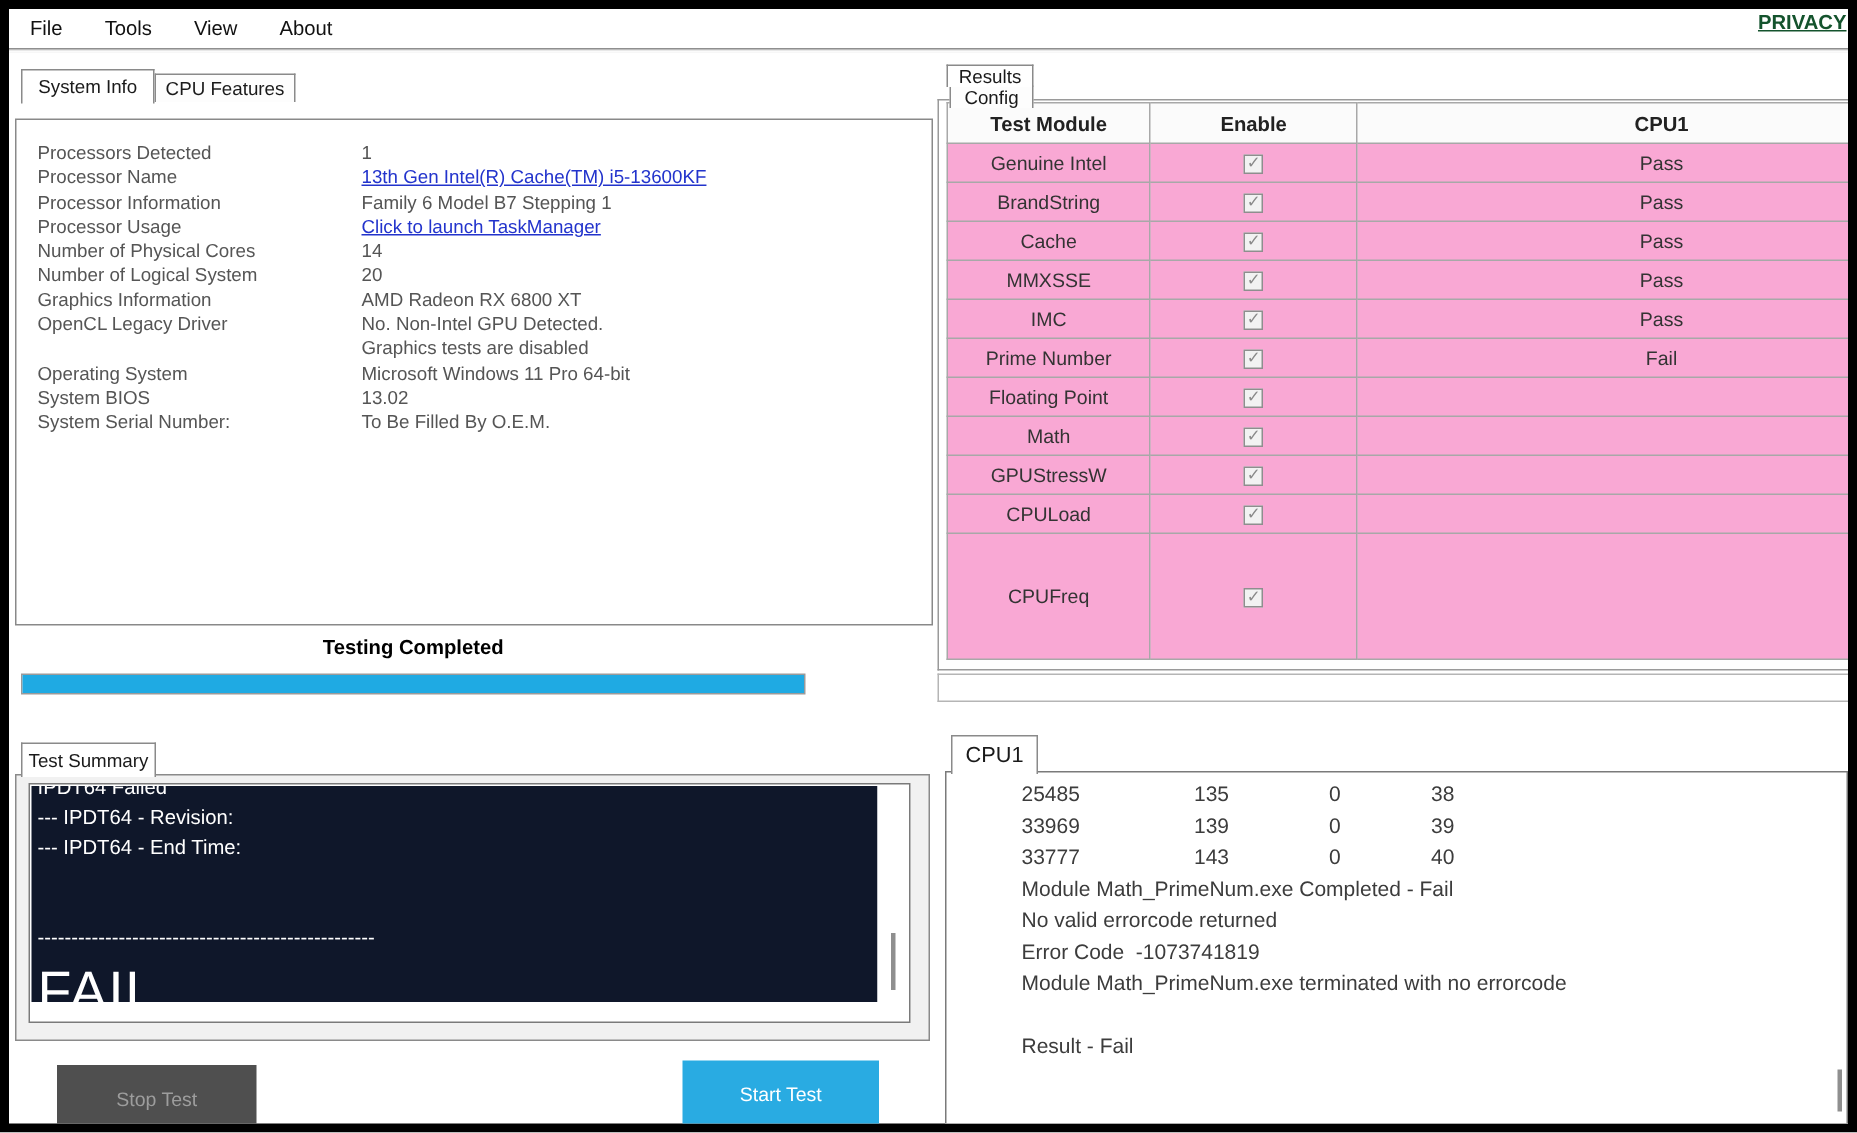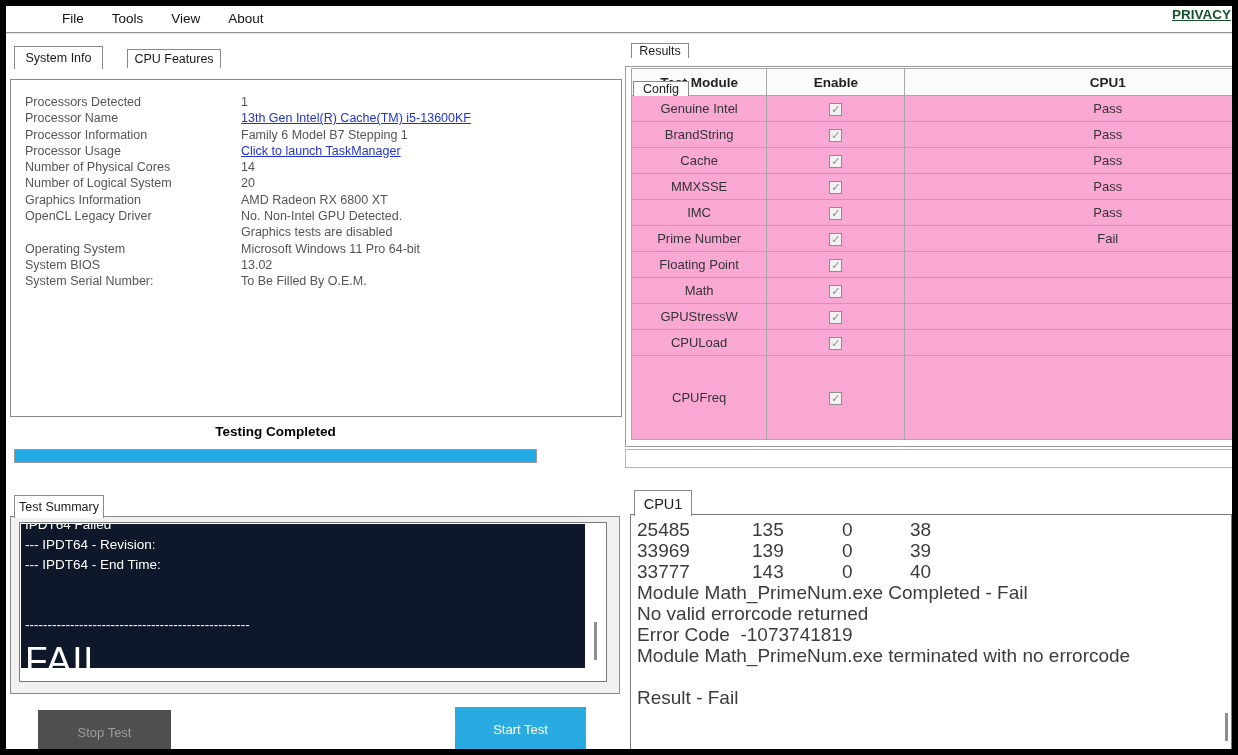--- a/index.html
+++ b/index.html
@@ -5,28 +5,28 @@
   * { margin:0; padding:0; box-sizing:border-box; }
   html,body { background:#fff; }
   body { font-family:"Liberation Sans","DejaVu Sans",sans-serif; }
 
   .win {
     position:relative; width:1238px; height:755px;
     border:6px solid #000; background:#fff; overflow:hidden;
   }
 
   
-  .menubar { position:absolute; left:0; top:0; right:0; height:24px; background:#fff; display:flex; align-items:center;padding-left:42px; }
+  .menubar { position:absolute; left:0; top:0; right:0; height:24px; background:#fff; display:flex; align-items:center; }
   .menu-item { font-size:13.5px; color:#111; padding:0 14px; cursor:default; }
   .menu-item:first-child { padding-left:14px; }
   .privacy { position:absolute; right:1px; top:1px; font-size:13.5px; font-weight:bold; color:#14532d; text-decoration:underline; }
   .menusep { position:absolute; left:0; right:0; top:26px; height:3px; border-top:1px solid #8f8f8f; border-bottom:1px solid #fbfbfb; background:#e8e8e8; }
 
   
-  .tabstrip { position:absolute; display:flex; align-items:flex-end; z-index:3;gap:24px; }
+  .tabstrip { position:absolute; display:flex; align-items:flex-end; z-index:3; }
   .tab { background:#fff; border:1px solid #8a8a8a; border-bottom:none; text-align:center;
          display:flex; align-items:center; justify-content:center; color:#1a1a1a; }
   .tab.active { height:23px; margin-bottom:-1px; background:#fff; z-index:4; }
   .tab.inactive { height:19px; background:#fdfdfd; }
 
   
   .si-tabs { left:8px; top:39px; height:23px; }
   .si-tabs .tab { font-size:12.5px; }
   .si-box { position:absolute; left:4px; top:61px; width:612px; height:338px; background:#fff; border:1px solid #898989;margin-top:12px; }
   .si-rows { padding:14px 0 0 14px; }
@@ -74,21 +74,21 @@
   .cell-fail { color:#ef3b47; }
   .chk { display:inline-block; width:13px; height:13px; border:1px solid #8e8e8e; background:#f2f2f2;
          font-size:11px; line-height:11px; color:#8a8a8a; text-align:center; vertical-align:middle; }
   .hscroll { position:absolute; left:619px; top:443px; width:607px; height:19px; border:1px solid #b5b5b5; border-right:none; background:#fff; }
 
   
   .cpu-tabs { left:628px; top:483px; height:26px; }
   .cpu-tabs .tab { font-size:14.5px; }
   .cpu-tabs .tab.active { height:26px; }
   .cpu-box { position:absolute; left:624px; top:508px; width:602px; height:236px; border:1px solid #7a7a7a; background:#fff; overflow:hidden; }
-  .log { padding:4px 6px; font-size:19px; color:#3c3c3c; }
+  .log { padding:4px 6px; font-size:14px; color:#3c3c3c;margin-left:44px; }
   .log-line { line-height:21px; white-space:pre; }
   .log-col { display:inline-block; }
   .log-c0 { width:115px; } .log-c1 { width:90px; } .log-c2 { width:68px; }
   .log-thumb { position:absolute; right:3px; top:198px; width:3px; height:28px; background:#8f8f8f; }
 </style>
 </head>
 <body>
 
 <div class="win">
 

